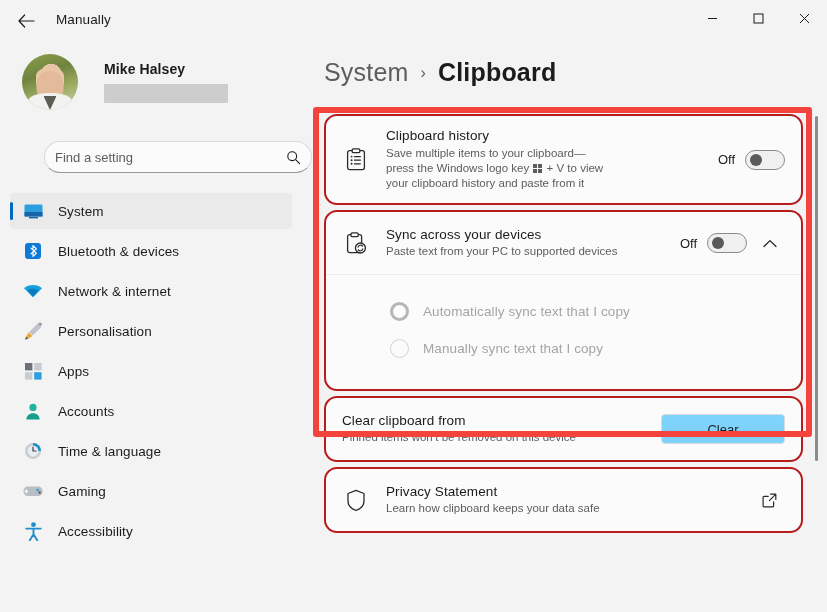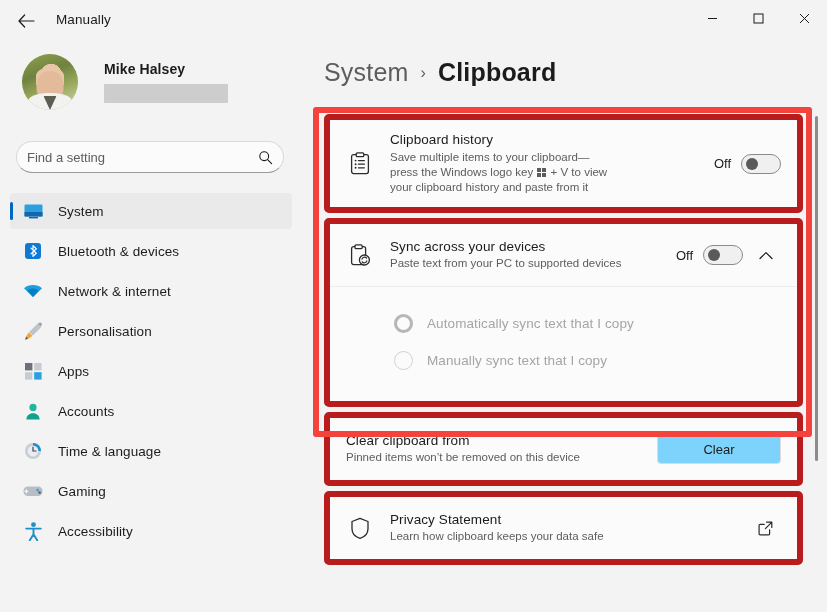--- a/index.html
+++ b/index.html
@@ -59,21 +59,21 @@
   }
   .acct-text { margin-left: 14px; }
   .acct-name { font-size: 14px; font-weight: 700; color: #1b1b1b; letter-spacing: .1px; }
   .acct-email-redacted {
     margin-top: 7px; width: 124px; height: 19px; background: #cdcdcd; border-radius: 1px;
   }
   .search-wrap { position: absolute; left: 16px; top: 97px; width: 268px; height: 32px; }
   .search-box {
     width: 100%; height: 100%;
     background: #fbfbfb; border: 1px solid #d9d9d9; border-bottom-color: #9a9a9a;
-    border-radius: 16px; display: flex; align-items: center; padding: 0 10px;
+    border-radius: 16px; display: flex; align-items: center; padding: 0 10px; margin-left: 28px;
   }
   .search-box input {
     border: none; outline: none; background: transparent; flex: 1;
     font-family: "Liberation Sans", sans-serif; font-size: 13px; color: #1b1b1b;
   }
   .search-box input::placeholder { color: #5d5d5d; }
   .nav { position: absolute; left: 10px; top: 149px; width: 282px; }
   .nav-item {
     position: relative; height: 36px; margin-bottom: 4px; border-radius: 4px;
     display: flex; align-items: center; padding-left: 12px; cursor: pointer;
@@ -93,21 +93,21 @@
   .main { position: absolute; left: 300px; top: 44px; width: 527px; height: 568px; overflow: hidden; }
   .breadcrumb {
     position: absolute; left: 24px; top: 14px; display: flex; align-items: center; gap: 12px;
   }
   .crumb-root { font-size: 25px; color: #5d5d5d; letter-spacing: .2px; }
   .crumb-sep { font-size: 16px; color: #5d5d5d; }
   .crumb-cur { font-size: 25px; font-weight: 700; color: #1b1b1b; letter-spacing: .2px; }
 
   .cards { position: absolute; left: 24px; top: 70px; width: 479px; }
   .card {
-    background: #fbfbfb; border: 6px solid #b91c1c; border-radius: 5px;
+    background: #fbfbfb; border: 2px solid #b91c1c; border-radius: 13px;
     margin-bottom: 5px;
   }
   .card-row { display: flex; align-items: center; padding: 12px 16px; min-height: 62px; }
   .row-ico { width: 28px; flex: none; display: flex; align-items: center; justify-content: center; margin-right: 16px; }
   .row-text { flex: 1; min-width: 0; }
   .row-title { font-size: 13.5px; color: #1b1b1b; letter-spacing: .1px; }
   .row-desc { font-size: 11.5px; color: #5d5d5d; line-height: 15px; margin-top: 2px; }
   .row-desc.tight { margin-top: 3px; }
   .winkey {
     display: inline-block; width: 9px; height: 9px; vertical-align: -1px; margin: 0 1px;

